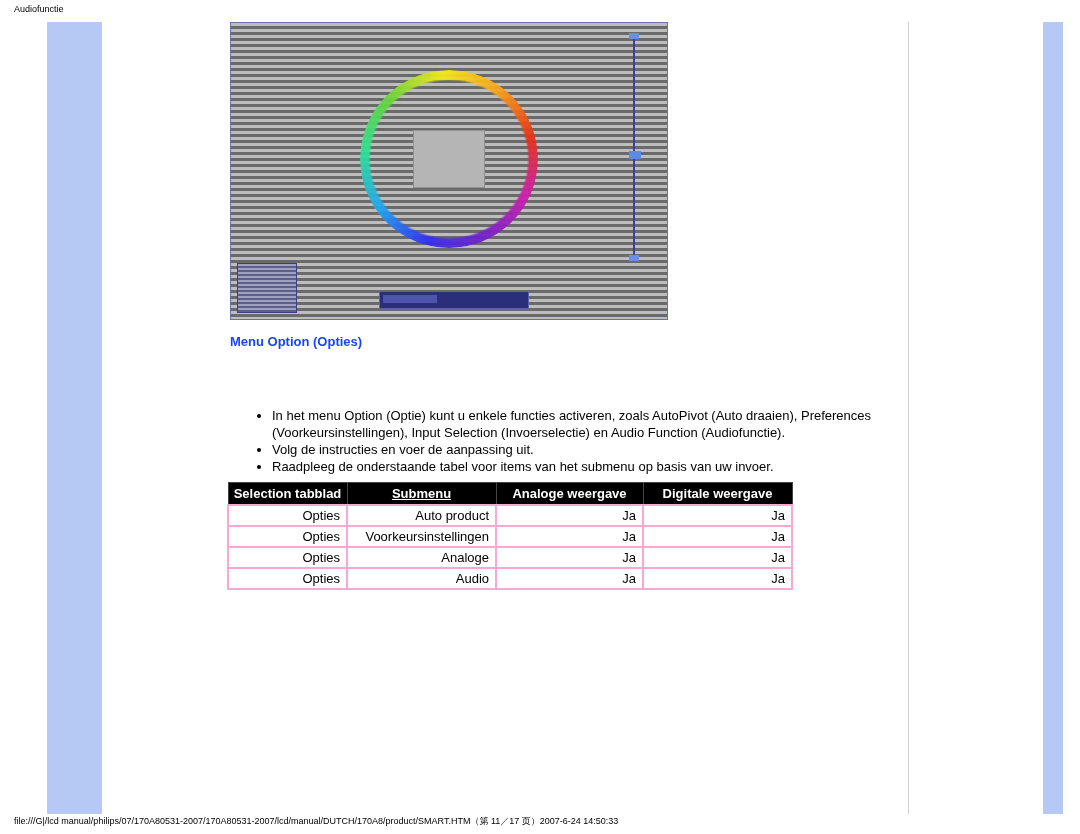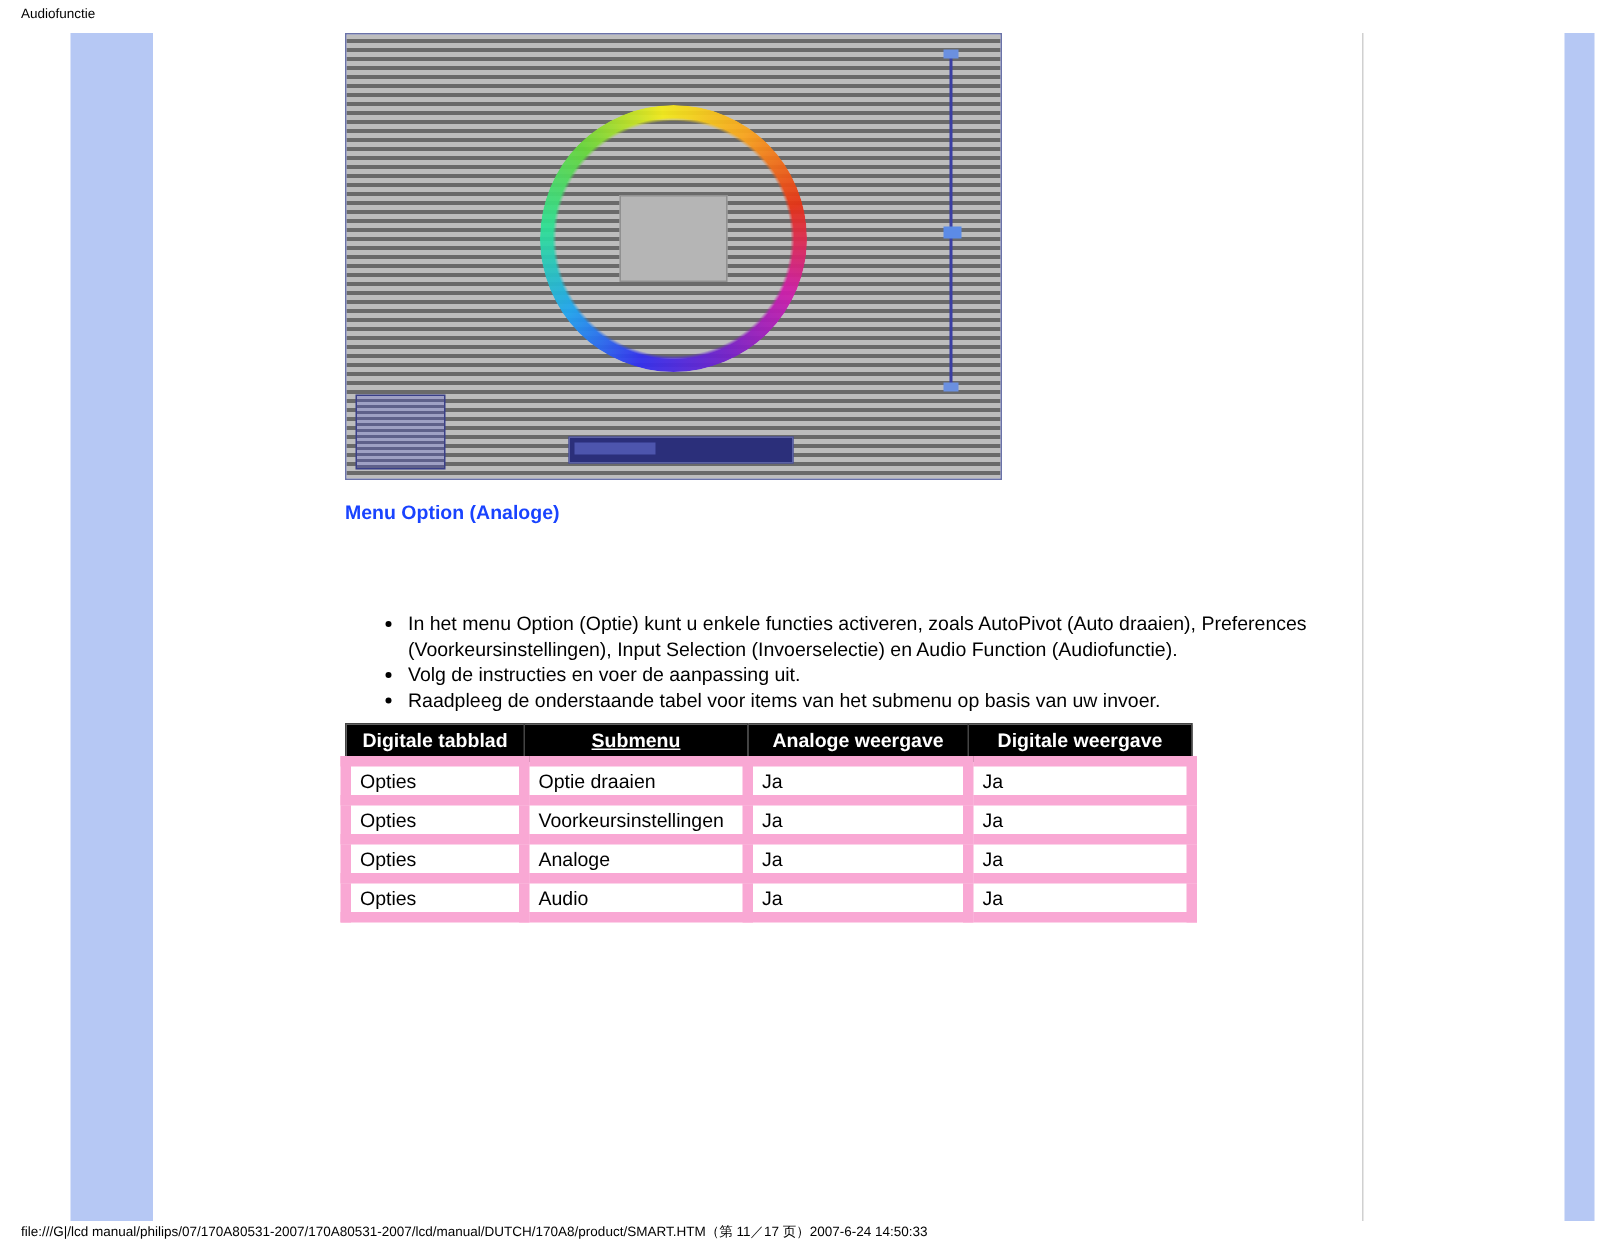--- a/index.html
+++ b/index.html
@@ -164,22 +164,22 @@
     color: #ffffff;
     font-weight: bold;
     font-size: 13px;
     padding: 3px 0px;
     border: 1px solid #444;
     text-align: center;
   }
   table.opt-table td {
     font-size: 13px;
     padding: 2px 6px;
-    border: 7px solid #f9a8d4;
-    text-align: left;
+    border: 2px solid #f9a8d4;
+    text-align: right;
   }
   .col1 { width: 118px; }
   .col2 { width: 148px; text-decoration: underline; }
   .col3 { width: 146px; }
   .col4 { width: 148px; }
 
   .footer-path {
     position: absolute;
     left: 14px;
     bottom: 6px;
@@ -204,43 +204,43 @@
     <div class="vline"></div>
     <div class="v-cap-top"></div>
     <div class="v-cap-bot"></div>
     <div class="v-mid"></div>
     <div class="calib-thumb"></div>
     <div class="calib-bar">
       <div class="calib-bar-inner"></div>
     </div>
   </div>
 
-  <div class="section-heading">Menu Option (Analoge)</div>
+  <div class="section-heading">Menu Option (Opties)</div>
 
   <div class="body-list">
     <ul>
       <li>In het menu Option (Optie) kunt u enkele functies activeren, zoals AutoPivot (Auto draaien), Preferences (Voorkeursinstellingen), Input Selection (Invoerselectie) en Audio Function (Audiofunctie).</li>
       <li>Volg de instructies en voer de aanpassing uit.</li>
       <li>Raadpleeg de onderstaande tabel voor items van het submenu op basis van uw invoer.</li>
     </ul>
   </div>
 
   <table class="opt-table">
     <thead>
       <tr>
-        <th class="col1">Digitale tabblad</th>
+        <th class="col1">Selection tabblad</th>
         <th class="col2">Submenu</th>
         <th class="col3">Analoge weergave</th>
         <th class="col4">Digitale weergave</th>
       </tr>
     </thead>
     <tbody>
       <tr>
         <td>Opties</td>
-        <td>Optie draaien</td>
+        <td>Auto product</td>
         <td>Ja</td>
         <td>Ja</td>
       </tr>
       <tr>
         <td>Opties</td>
         <td>Voorkeursinstellingen</td>
         <td>Ja</td>
         <td>Ja</td>
       </tr>
       <tr>

